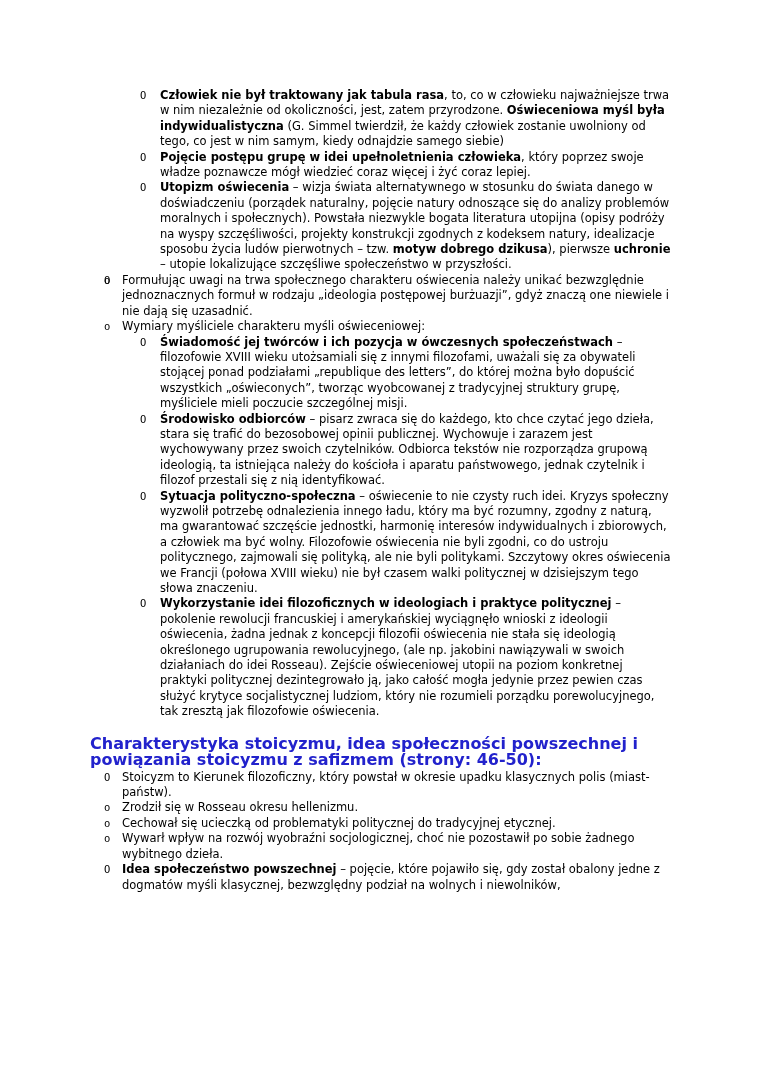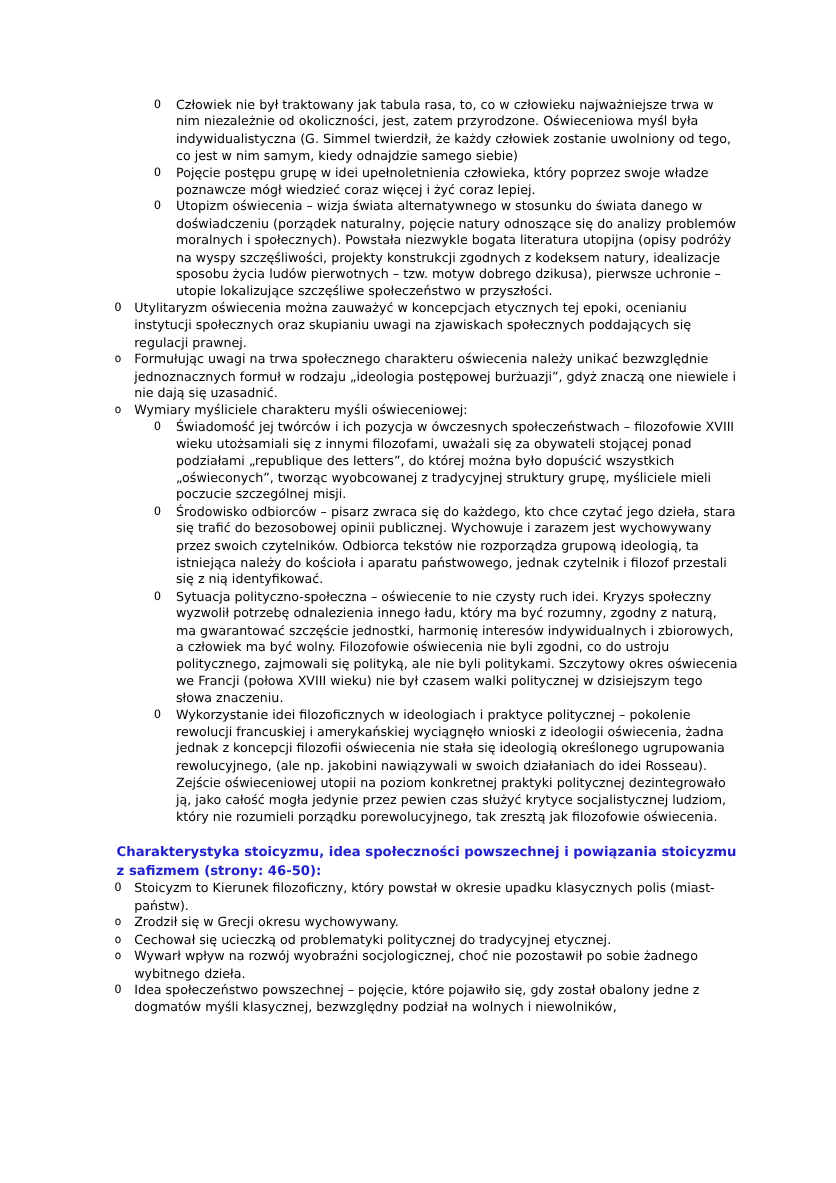--- a/index.html
+++ b/index.html
@@ -29,48 +29,48 @@
   .list-item.lvl1{padding-left:32px;}
   .list-item.lvl2{padding-left:70px;}
   .marker{
     position:absolute;
     top:0;
     font-family:"DejaVu Sans Mono","Liberation Mono",monospace;
     font-size:10.5px;
   }
   .lvl1 > .marker{left:14px;}
   .lvl2 > .marker{left:50px;}
-  .item-text .b{font-weight:normal;}
+  .item-text .b{font-weight:bold;}
   .heading{
     color:var(--heading-color);
     font-weight:bold;
-    font-size:12px;
+    font-size:16px;
     line-height:16.5px;
-    margin:16px 0 1px 16px;
+    margin:16px 0 1px 0;
   }
 </style>
 </head>
 <body>
 
 <div class="page">
   <div>
       <div>
         <div class="list-item lvl2"><span class="marker">O</span><span class="item-text"><span class="b">Człowiek nie był traktowany jak tabula rasa</span><span>, to, co w człowieku najważniejsze trwa w nim niezależnie od okoliczności, jest, zatem przyrodzone. </span><span class="b">Oświeceniowa myśl była indywidualistyczna</span><span> (G. Simmel twierdził, że każdy człowiek zostanie uwolniony od tego, co jest w nim samym, kiedy odnajdzie samego siebie)</span></span></div>
         <div class="list-item lvl2"><span class="marker">O</span><span class="item-text"><span class="b">Pojęcie postępu grupę w idei upełnoletnienia człowieka</span><span>, który poprzez swoje władze poznawcze mógł wiedzieć coraz więcej i żyć coraz lepiej.</span></span></div>
         <div class="list-item lvl2"><span class="marker">O</span><span class="item-text"><span class="b">Utopizm oświecenia</span><span> – wizja świata alternatywnego w stosunku do świata danego w doświadczeniu (porządek naturalny, pojęcie natury odnoszące się do analizy problemów moralnych i społecznych). Powstała niezwykle bogata literatura utopijna (opisy podróży na wyspy szczęśliwości, projekty konstrukcji zgodnych z kodeksem natury, idealizacje sposobu życia ludów pierwotnych – tzw. </span><span class="b">motyw dobrego dzikusa</span><span>), pierwsze </span><span class="b">uchronie</span><span> – utopie lokalizujące szczęśliwe społeczeństwo w przyszłości.</span></span></div>
-        <div class="list-item lvl1"><span class="marker">O</span><span class="item-text"><span>Utylitaryzm oświecenia można zauważyć w koncepcjach etycznych tej epoki, ocenianiu instytucji społecznych oraz skupianiu uwagi na zjawiskach społecznych poddających się regulacji prawnej.</span></span></div>
+        <div class="list-item lvl1"><span class="marker">O</span></div>
         <div class="list-item lvl1"><span class="marker">o</span><span class="item-text"><span>Formułując uwagi na trwa społecznego charakteru oświecenia należy unikać bezwzględnie jednoznacznych formuł w rodzaju „ideologia postępowej burżuazji”, gdyż znaczą one niewiele i nie dają się uzasadnić.</span></span></div>
         <div class="list-item lvl1"><span class="marker">o</span><span class="item-text"><span>Wymiary myśliciele charakteru myśli oświeceniowej:</span></span></div>
         <div class="list-item lvl2"><span class="marker">O</span><span class="item-text"><span class="b">Świadomość jej twórców i ich pozycja w ówczesnych społeczeństwach</span><span> – filozofowie XVIII wieku utożsamiali się z innymi filozofami, uważali się za obywateli stojącej ponad podziałami „republique des letters”, do której można było dopuścić wszystkich „oświeconych”, tworząc wyobcowanej z tradycyjnej struktury grupę, myśliciele mieli poczucie szczególnej misji.</span></span></div>
         <div class="list-item lvl2"><span class="marker">O</span><span class="item-text"><span class="b">Środowisko odbiorców</span><span> – pisarz zwraca się do każdego, kto chce czytać jego dzieła, stara się trafić do bezosobowej opinii publicznej. Wychowuje i zarazem jest wychowywany przez swoich czytelników. Odbiorca tekstów nie rozporządza grupową ideologią, ta istniejąca należy do kościoła i aparatu państwowego, jednak czytelnik i filozof przestali się z nią identyfikować.</span></span></div>
         <div class="list-item lvl2"><span class="marker">O</span><span class="item-text"><span class="b">Sytuacja polityczno-społeczna</span><span> – oświecenie to nie czysty ruch idei. Kryzys społeczny wyzwolił potrzebę odnalezienia innego ładu, który ma być rozumny, zgodny z naturą, ma gwarantować szczęście jednostki, harmonię interesów indywidualnych i zbiorowych, a człowiek ma być wolny. Filozofowie oświecenia nie byli zgodni, co do ustroju politycznego, zajmowali się polityką, ale nie byli politykami. Szczytowy okres oświecenia we Francji (połowa XVIII wieku) nie był czasem walki politycznej w dzisiejszym tego słowa znaczeniu.</span></span></div>
         <div class="list-item lvl2"><span class="marker">O</span><span class="item-text"><span class="b">Wykorzystanie idei filozoficznych w ideologiach i praktyce politycznej</span><span> – pokolenie rewolucji francuskiej i amerykańskiej wyciągnęło wnioski z ideologii oświecenia, żadna jednak z koncepcji filozofii oświecenia nie stała się ideologią określonego ugrupowania rewolucyjnego, (ale np. jakobini nawiązywali w swoich działaniach do idei Rosseau). Zejście oświeceniowej utopii na poziom konkretnej praktyki politycznej dezintegrowało ją, jako całość mogła jedynie przez pewien czas służyć krytyce socjalistycznej ludziom, który nie rozumieli porządku porewolucyjnego, tak zresztą jak filozofowie oświecenia.</span></span></div>
       </div>
       <div class="heading">Charakterystyka stoicyzmu, idea społeczności powszechnej i powiązania stoicyzmu z safizmem (strony: 46-50):</div>
       <div>
         <div class="list-item lvl1"><span class="marker">O</span><span class="item-text"><span>Stoicyzm to Kierunek filozoficzny, który powstał w okresie upadku klasycznych polis (miast-państw).</span></span></div>
-        <div class="list-item lvl1"><span class="marker">o</span><span class="item-text"><span>Zrodził się w Grecji okresu wychowywany.</span></span></div>
+        <div class="list-item lvl1"><span class="marker">o</span><span class="item-text"><span>Zrodził się w Rosseau okresu hellenizmu.</span></span></div>
         <div class="list-item lvl1"><span class="marker">o</span><span class="item-text"><span>Cechował się ucieczką od problematyki politycznej do tradycyjnej etycznej.</span></span></div>
         <div class="list-item lvl1"><span class="marker">o</span><span class="item-text"><span>Wywarł wpływ na rozwój wyobraźni socjologicznej, choć nie pozostawił po sobie żadnego wybitnego dzieła.</span></span></div>
         <div class="list-item lvl1"><span class="marker">O</span><span class="item-text"><span class="b">Idea społeczeństwo powszechnej</span><span> – pojęcie, które pojawiło się, gdy został obalony jedne z dogmatów myśli klasycznej, bezwzględny podział na wolnych i niewolników,</span></span></div>
       </div>
     </div>
 </div>
 
 </body></html>

